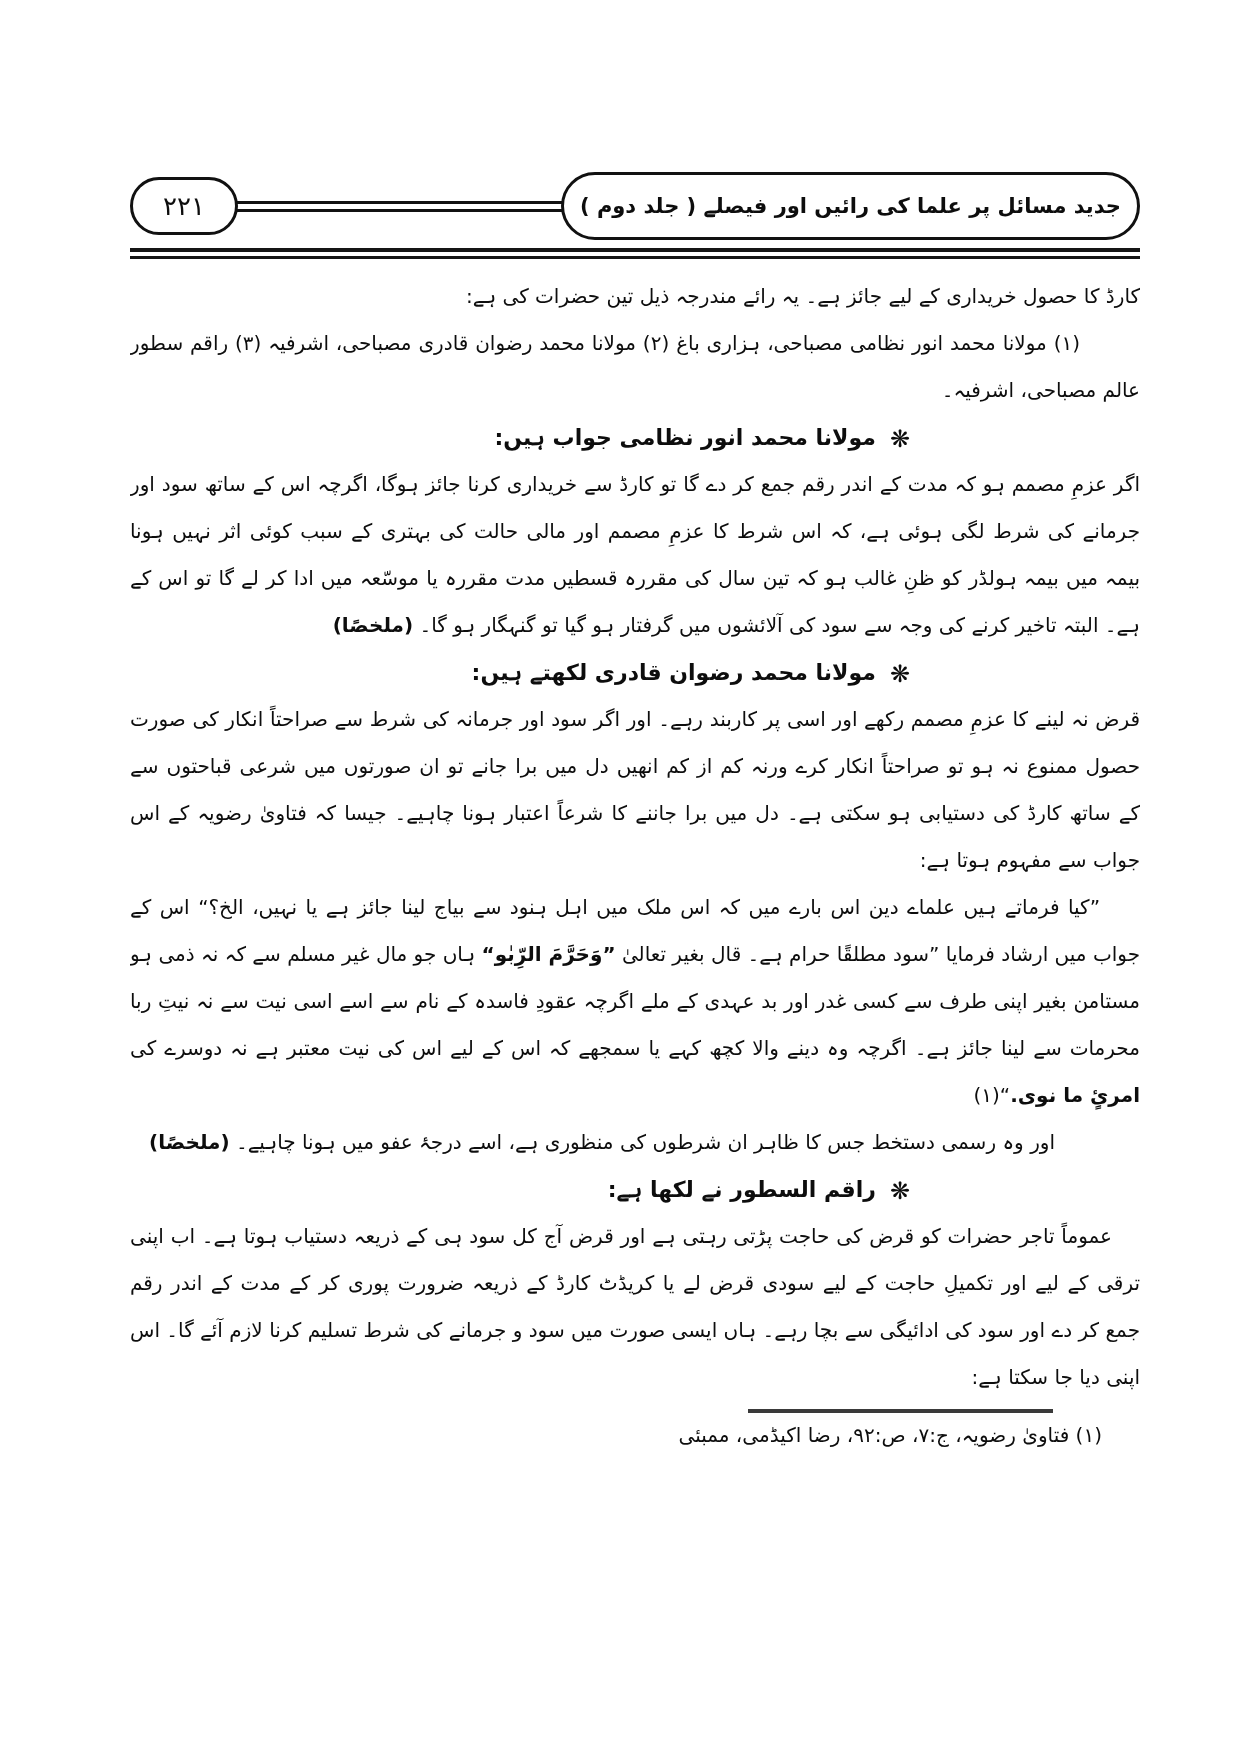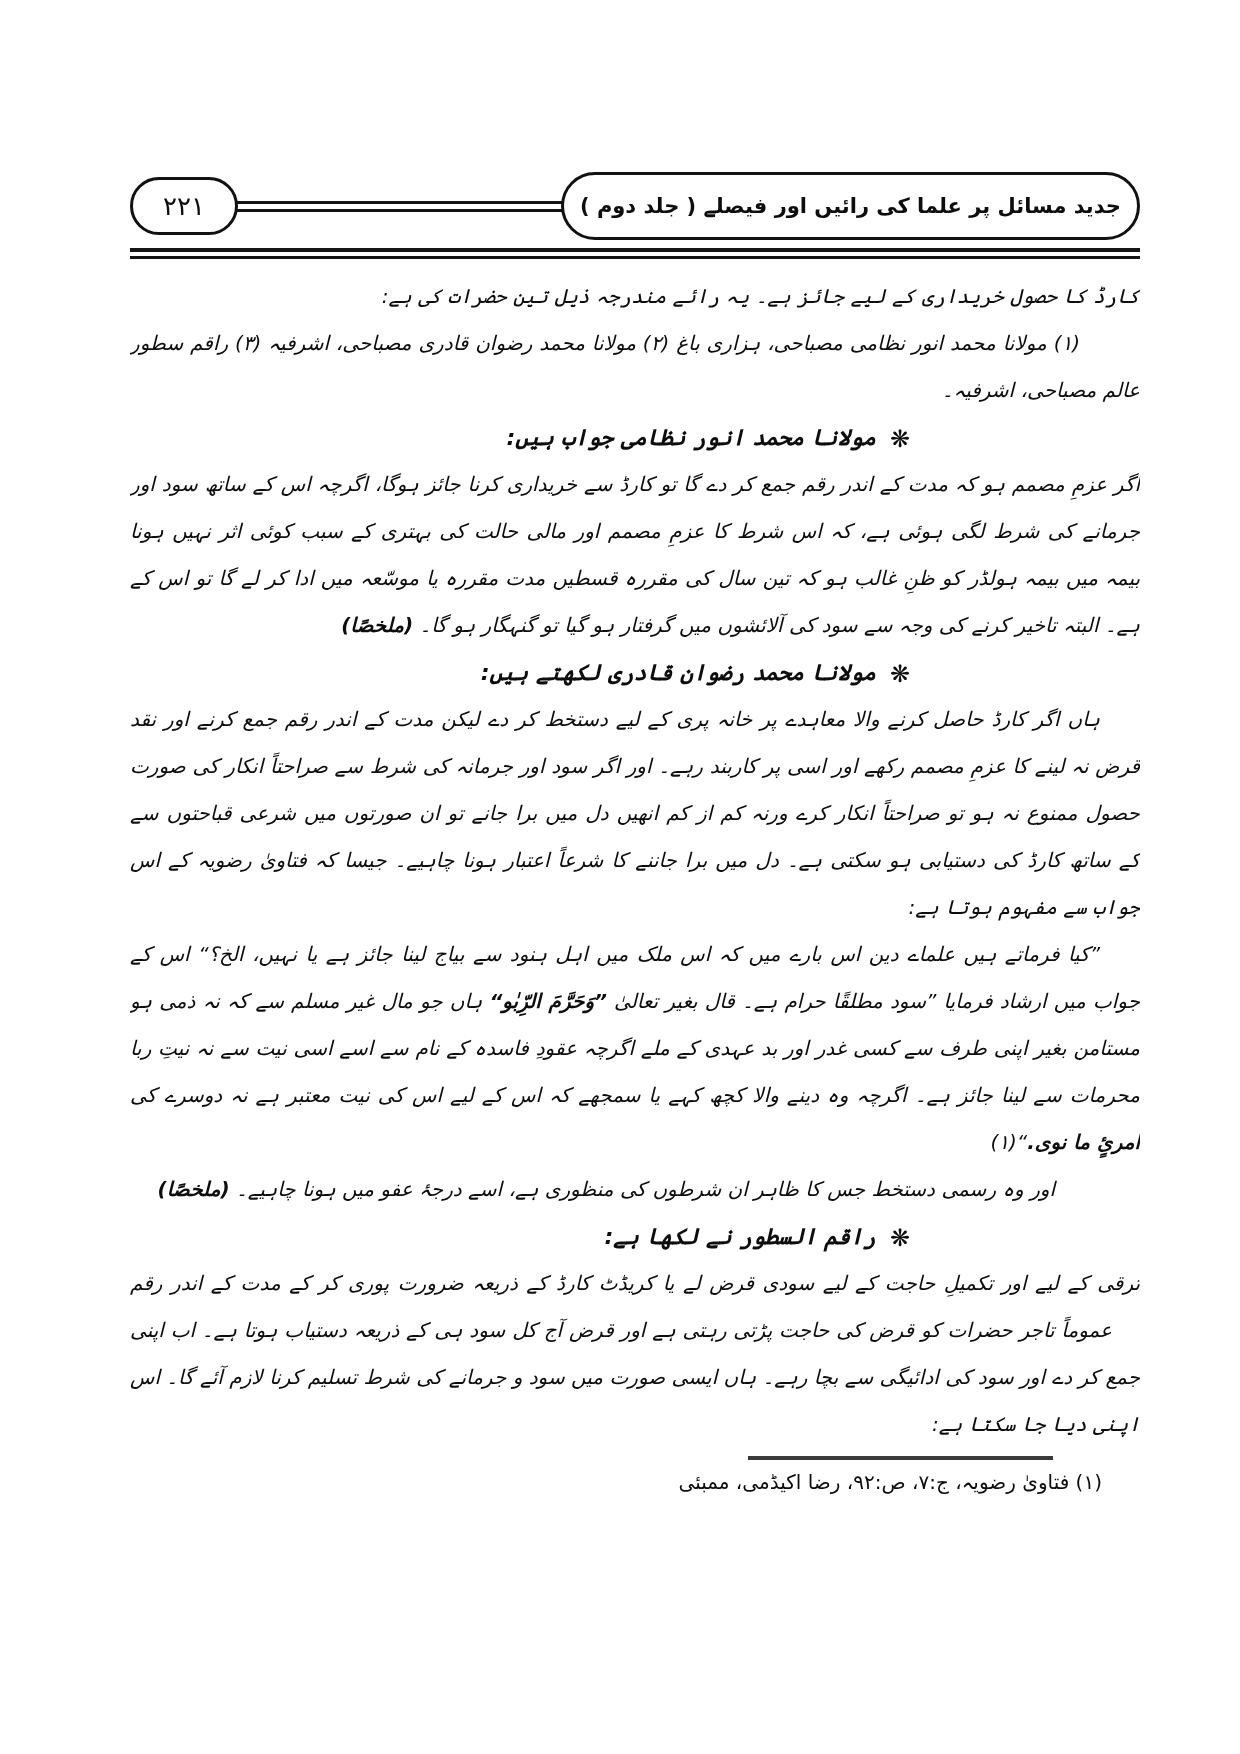--- a/index.html
+++ b/index.html
@@ -40,21 +40,21 @@
   }
   .connector{
     flex:1;display:flex;flex-direction:column;justify-content:center;gap:5px;
     margin:0 -4px;z-index:1;
   }
   .connector .cl{height:3px;background:#111;}
   .thick-rule{margin-top:6px;}
   .thick-rule .tr1{height:4px;background:#151515;}
   .thick-rule .tr2{height:3px;background:#151515;margin-top:4px;}
   
-  .body-text{margin-top:14px;font-size:20px;font-style:italic;}
+  .body-text{margin-top:14px;font-size:20px;}
   .line{
     height:47px;line-height:47px;
     overflow:hidden;
     text-align:right;
     white-space:nowrap;
   }
   .line.j{
     text-align:justify;
     text-align-last:justify;
     white-space:normal;
@@ -115,40 +115,39 @@
         </div>
         <div class="heading"><span class="flower">❋</span><span>مولانا محمد انور نظامی جواب ہیں:</span></div>
         <div>
           <div class="line j"><span>اگر عزمِ مصمم ہو کہ مدت کے اندر رقم جمع کر دے گا تو کارڈ سے خریداری کرنا جائز ہوگا، اگرچہ اس کے ساتھ سود اور</span></div>
           <div class="line j"><span>جرمانے کی شرط لگی ہوئی ہے، کہ اس شرط کا عزمِ مصمم اور مالی حالت کی بہتری کے سبب کوئی اثر نہیں ہونا چاہیے جیسا کہ زندگی</span></div>
           <div class="line j"><span>بیمہ میں بیمہ ہولڈر کو ظنِ غالب ہو کہ تین سال کی مقررہ قسطیں مدت مقررہ یا موسّعہ میں ادا کر لے گا تو اس کے لیے جائز</span></div>
           <div class="line"><span>ہے۔ البتہ تاخیر کرنے کی وجہ سے سود کی آلائشوں میں گرفتار ہو گیا تو گنہگار ہو گا۔ </span><span class="b">(ملخصًا)</span></div>
         </div>
         <div class="heading"><span class="flower">❋</span><span>مولانا محمد رضوان قادری لکھتے ہیں:</span></div>
         <div>
-          <div class="line j" style="padding-right: 40px;"><span>ہاں اگر کارڈ حاصل کرنے والا معاہدے پر خانہ پری کے لیے دستخط کر دے لیکن مدت کے اندر رقم جمع کرنے اور نقد</span></div>
           <div class="line j"><span>قرض نہ لینے کا عزمِ مصمم رکھے اور اسی پر کاربند رہے۔ اور اگر سود اور جرمانہ کی شرط سے صراحتاً انکار کی صورت میں کارڈ کا</span></div>
           <div class="line j"><span>حصول ممنوع نہ ہو تو صراحتاً انکار کرے ورنہ کم از کم انھیں دل میں برا جانے تو ان صورتوں میں شرعی قباحتوں سے حفاظت</span></div>
           <div class="line j"><span>کے ساتھ کارڈ کی دستیابی ہو سکتی ہے۔ دل میں برا جاننے کا شرعاً اعتبار ہونا چاہیے۔ جیسا کہ فتاویٰ رضویہ کے اس سوال و</span></div>
           <div class="line"><span>جواب سے مفہوم ہوتا ہے:</span></div>
         </div>
         <div>
           <div class="line j" style="padding-right: 40px;"><span>”کیا فرماتے ہیں علماے دین اس بارے میں کہ اس ملک میں اہل ہنود سے بیاج لینا جائز ہے یا نہیں، الخ؟“ اس کے</span></div>
           <div class="line j"><span>جواب میں ارشاد فرمایا ”سود مطلقًا حرام ہے۔ قال بغیر تعالیٰ </span><span class="b">”وَحَرَّمَ الرِّبٰو“</span><span> ہاں جو مال غیر مسلم سے کہ نہ ذمی ہو نہ</span></div>
           <div class="line j"><span>مستامن بغیر اپنی طرف سے کسی غدر اور بد عہدی کے ملے اگرچہ عقودِ فاسدہ کے نام سے اسے اسی نیت سے نہ نیتِ ربا و غیرہ</span></div>
           <div class="line j"><span>محرمات سے لینا جائز ہے۔ اگرچہ وہ دینے والا کچھ کہے یا سمجھے کہ اس کے لیے اس کی نیت معتبر ہے نہ دوسرے کی </span></div>
           <div class="line"><span class="b">امرئٍ ما نوی.</span><span>“(۱)</span></div>
         </div>
         <div>
           <div class="line" style="padding-right: 85px;"><span>اور وہ رسمی دستخط جس کا ظاہر ان شرطوں کی منظوری ہے، اسے درجۂ عفو میں ہونا چاہیے۔ </span><span class="b">(ملخصًا)</span></div>
         </div>
         <div class="heading"><span class="flower">❋</span><span>راقم السطور نے لکھا ہے:</span></div>
         <div>
+          <div class="line j" style="padding-right: 28px;"><span>عموماً تاجر حضرات کو قرض کی حاجت پڑتی رہتی ہے اور قرض آج کل سود ہی کے ذریعہ دستیاب ہوتا ہے۔ اب اپنی</span></div>
           <div class="line j"><span>ترقی کے لیے اور تکمیلِ حاجت کے لیے سودی قرض لے یا کریڈٹ کارڈ کے ذریعہ ضرورت پوری کر کے مدت کے اندر رقم</span></div>
-          <div class="line j" style="padding-right: 28px;"><span>عموماً تاجر حضرات کو قرض کی حاجت پڑتی رہتی ہے اور قرض آج کل سود ہی کے ذریعہ دستیاب ہوتا ہے۔ اب اپنی</span></div>
           <div class="line j"><span>جمع کر دے اور سود کی ادائیگی سے بچا رہے۔ ہاں ایسی صورت میں سود و جرمانے کی شرط تسلیم کرنا لازم آئے گا۔ اس کا دو</span></div>
           <div class="line"><span>اپنی دیا جا سکتا ہے:</span></div>
         </div>
       </div>
 
     <div class="footnote">
       <div class="fn-rule"></div>
       <div class="fn-text">(۱) فتاویٰ رضویہ، ج:۷، ص:۹۲، رضا اکیڈمی، ممبئی</div>
     </div>
 

